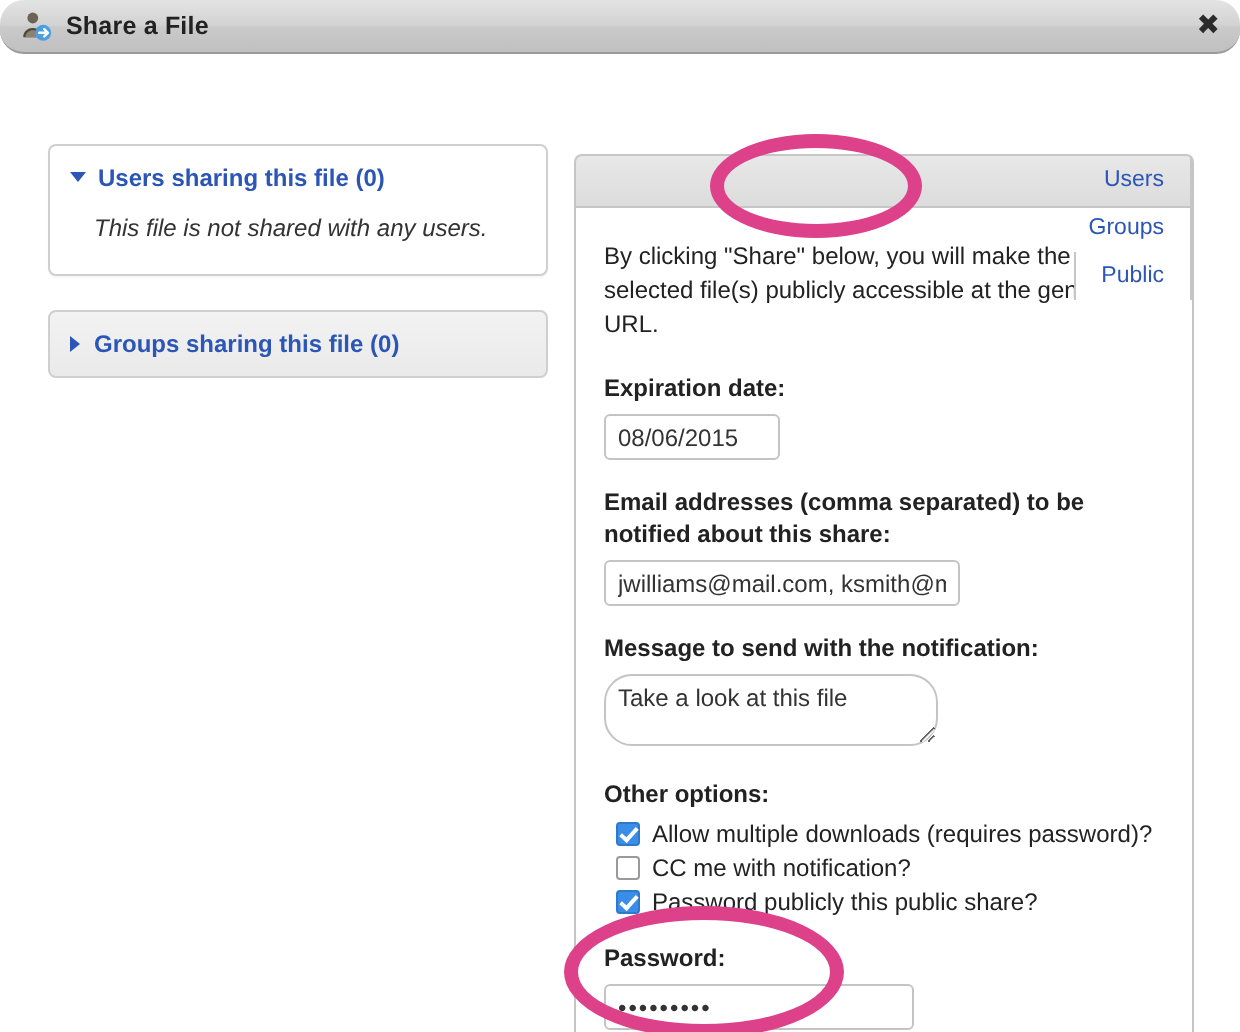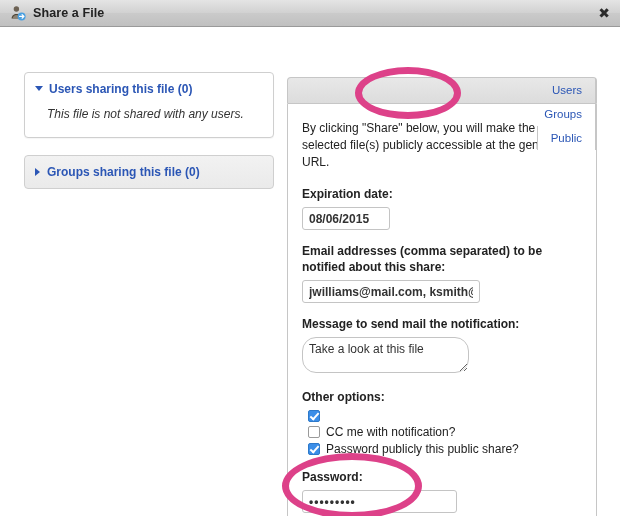--- a/index.html
+++ b/index.html
@@ -30,20 +30,21 @@
 
   .titlebar {
     position: relative;
     height: 27px;
     background: linear-gradient(to bottom, #e4e4e4 0%, #d2d2d2 48%, #cacaca 52%, #c0c0c0 100%);
     border-bottom: 1px solid #9a9a9a;
     display: flex;
     align-items: center;
     padding: 0 10px;
     box-sizing: border-box;
+    border-radius: 12px;
   }
   .titlebar-icon {
     width: 16px;
     height: 16px;
     margin-right: 7px;
     position: relative;
     flex: 0 0 auto;
   }
   .titlebar-title {
     font-size: 12.5px;
@@ -210,21 +211,20 @@
     font-family: "Liberation Sans", sans-serif;
     font-size: 12px;
     color: #333333;
     border: 1px solid #c4c4c4;
     border-radius: 3px;
     padding: 4px 6px;
     box-sizing: border-box;
     height: 23px;
     background: #ffffff;
     outline: none;
-    font-weight: bold;
   }
   input.date-input { width: 88px; }
   input.email-input { width: 178px; }
   input.password-input { width: 155px; letter-spacing: 1px; }
   textarea.msg-input {
     font-family: "Liberation Sans", sans-serif;
     font-size: 12px;
     color: #333333;
     border: 1px solid #c4c4c4;
     border-radius: 14px;
@@ -362,29 +362,30 @@
           <div class="field-label">Expiration date:</div>
           <input class="text-input date-input" type="text" value="08/06/2015" style="">
         </div>
 
         <div class="field-block">
           <div class="field-label">Email addresses (comma separated) to be notified about this share:</div>
           <input class="text-input email-input" type="text" value="jwilliams@mail.com, ksmith@mail.co" style="">
         </div>
 
         <div class="field-block">
-          <div class="field-label">Message to send mail the notification:</div>
+          <div class="field-label">Message to send with the notification:</div>
           <textarea class="msg-input" style="">Take a look at this file</textarea>
         </div>
 
         <div class="field-block">
           <div class="field-label">Other options:</div>
           <div class="options-list">
             <div class="option-row">
               <span class="cb checked"></span>
+              <span class="option-label">Allow multiple downloads (requires password)?</span>
             </div>
             <div class="option-row">
               <span class="cb"></span>
               <span class="option-label">CC me with notification?</span>
             </div>
             <div class="option-row">
               <span class="cb checked"></span>
               <span class="option-label">Password publicly this public share?</span>
             </div>
           </div>

